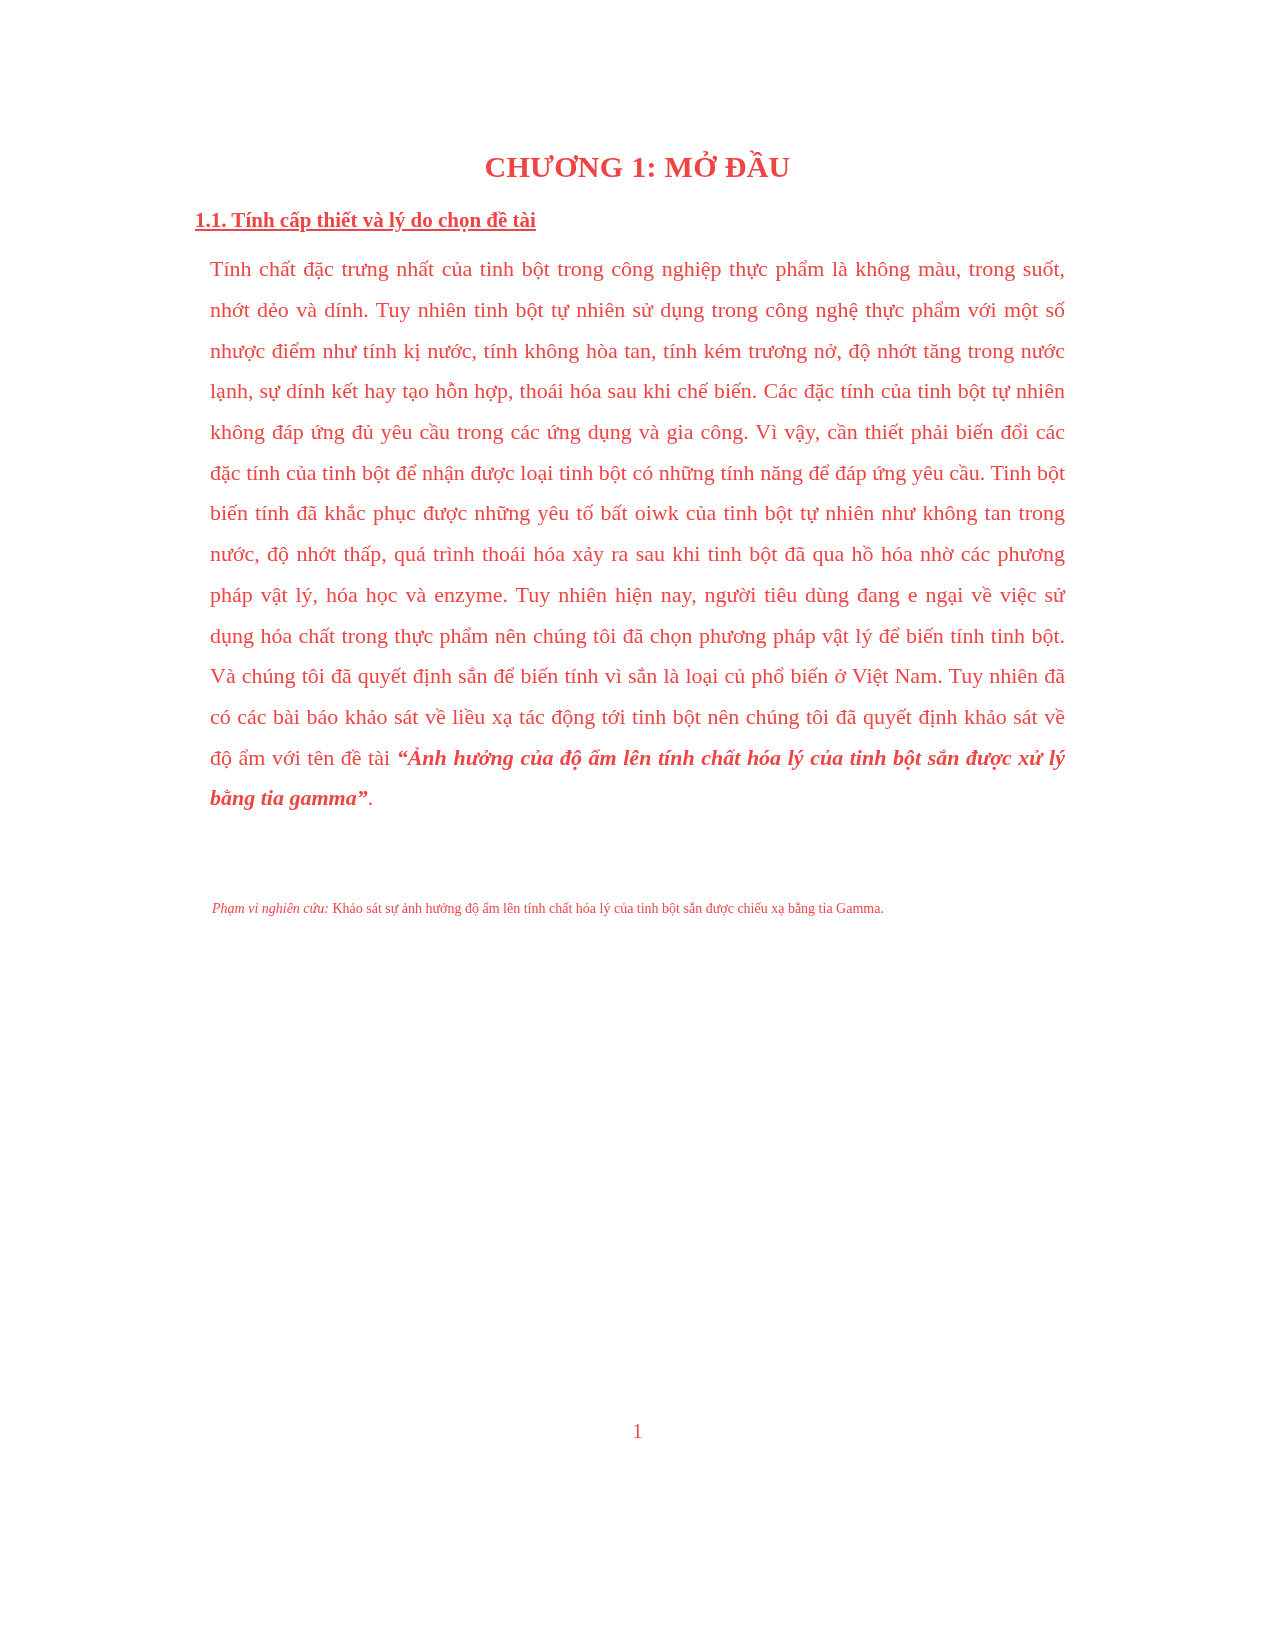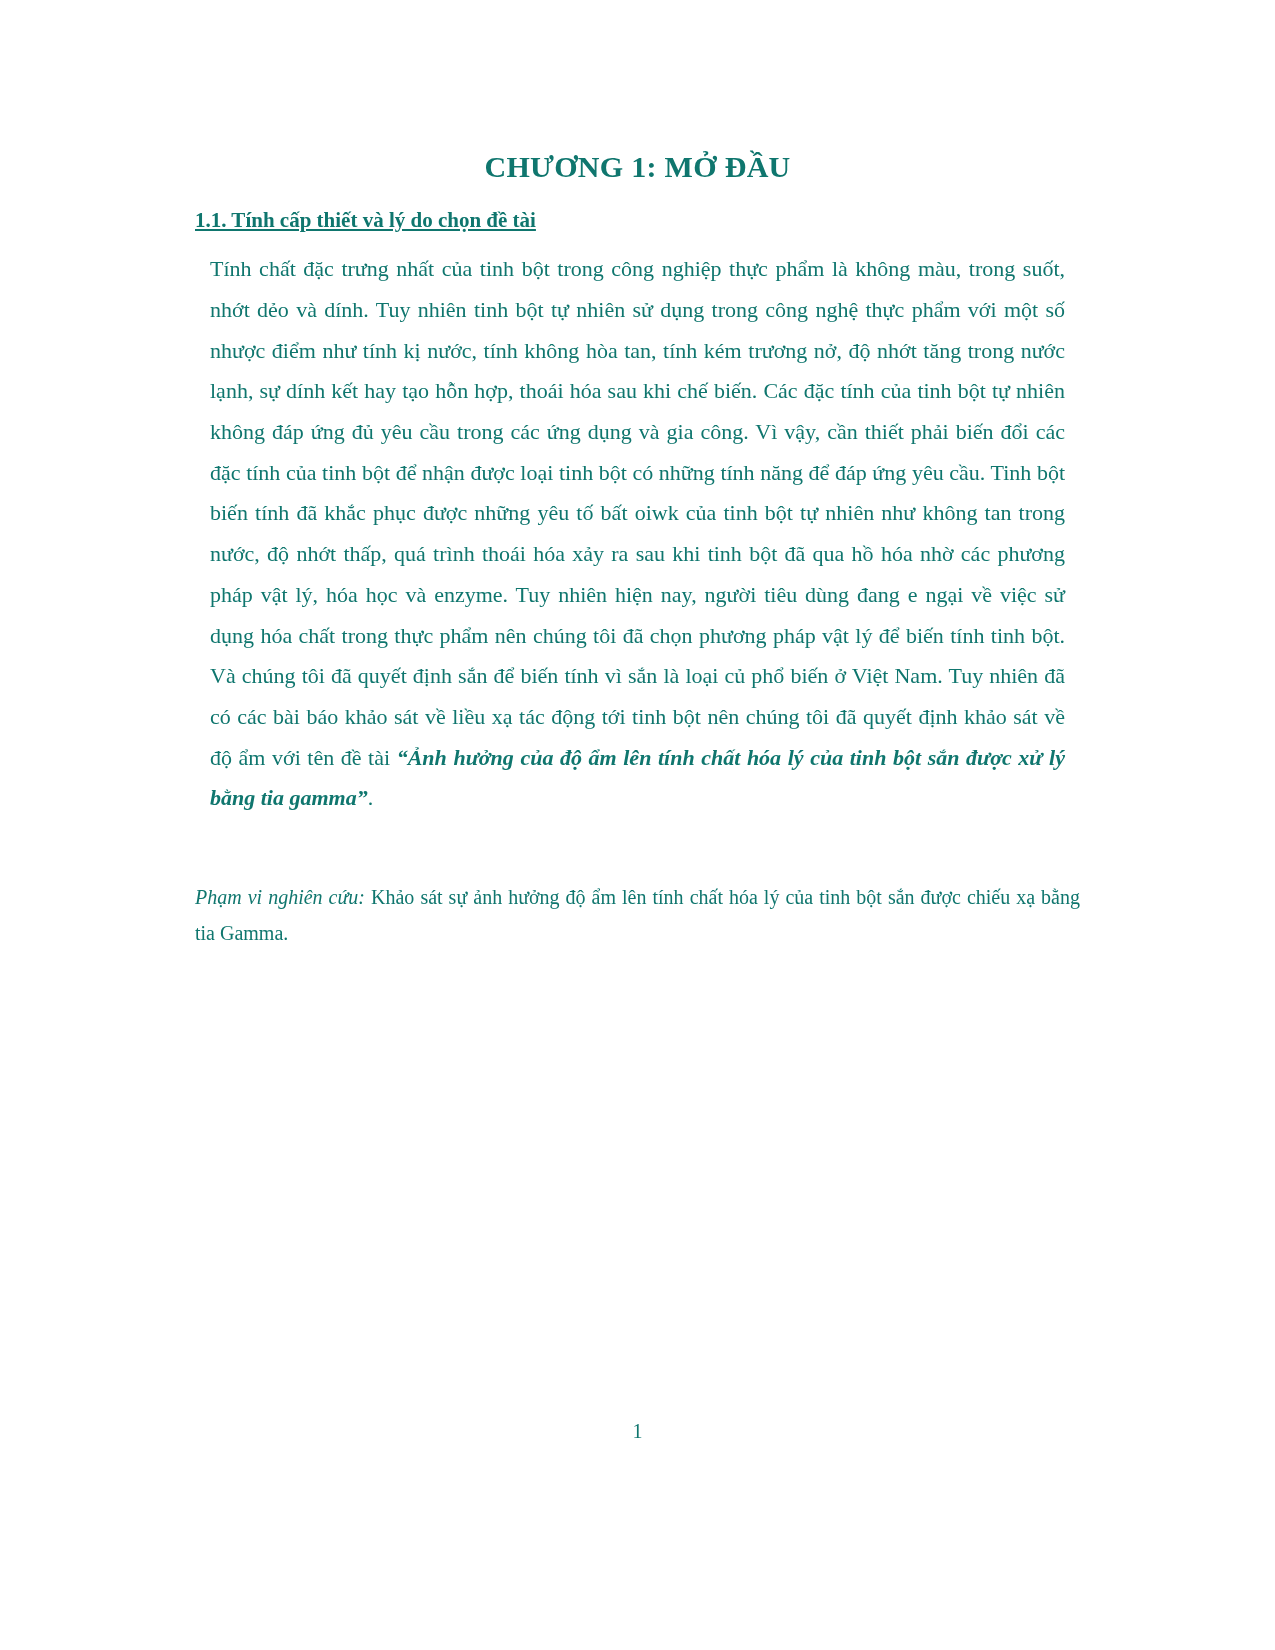--- a/index.html
+++ b/index.html
@@ -7,21 +7,21 @@
     padding: 0;
     background: #ffffff;
   }
   .page {
     width: 1275px;
     height: 1650px;
     position: relative;
     background: #ffffff;
     box-sizing: border-box;
     font-family: "Liberation Serif", serif;
-    color: #0f766e;
+    color: #ef4444;
     overflow: hidden;
   }
   .content {
     position: absolute;
     left: 195px;
     top: 150px;
     width: 885px;
   }
   h1.chapter-title {
     font-family: "Liberation Serif", serif;
@@ -50,24 +50,24 @@
     font-weight: bold;
     font-style: italic;
   }
   .italic {
     font-style: italic;
   }
   .gap-lg {
     height: 46px;
   }
   p.sub-par {
-    font-size: 20px;
+    font-size: 14px;
     line-height: 1.78;
     text-align: justify;
-    margin: 0;
+    margin: 17px;
   }
   p.sub-par-left {
     font-size: 22px;
     line-height: 1.78;
     text-align: left;
     margin: 0;
   }
   .page-number {
     position: absolute;
     left: 0;

